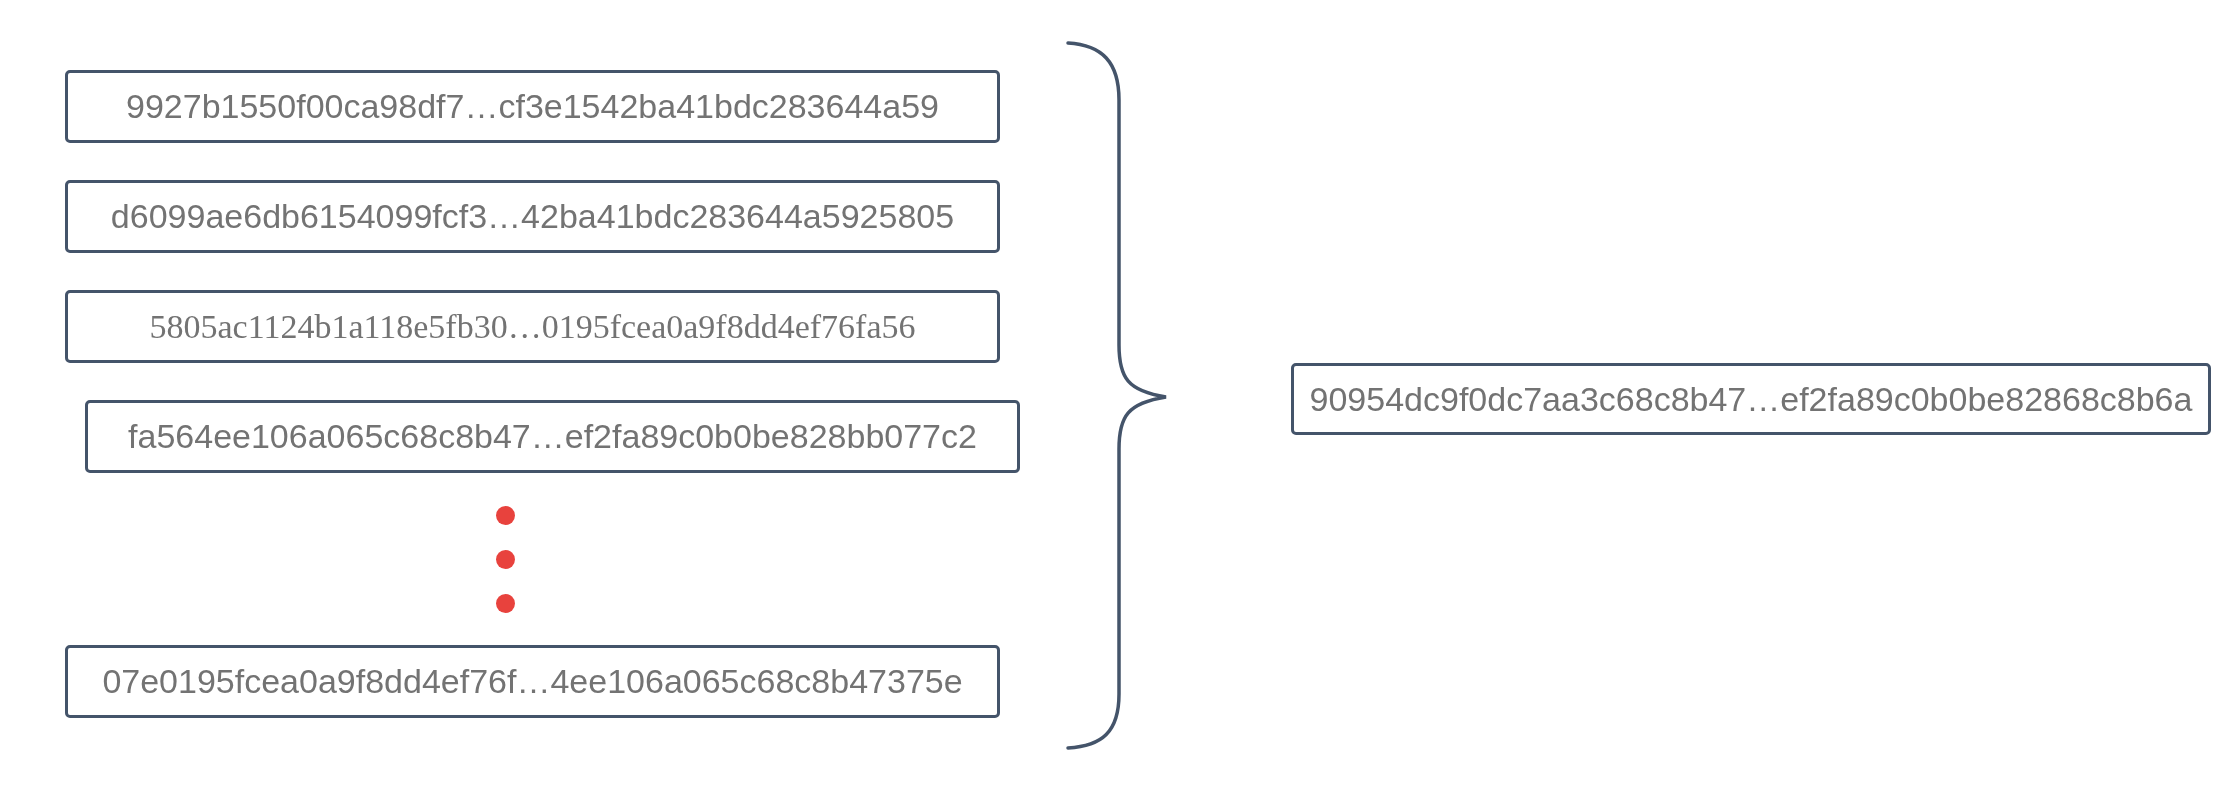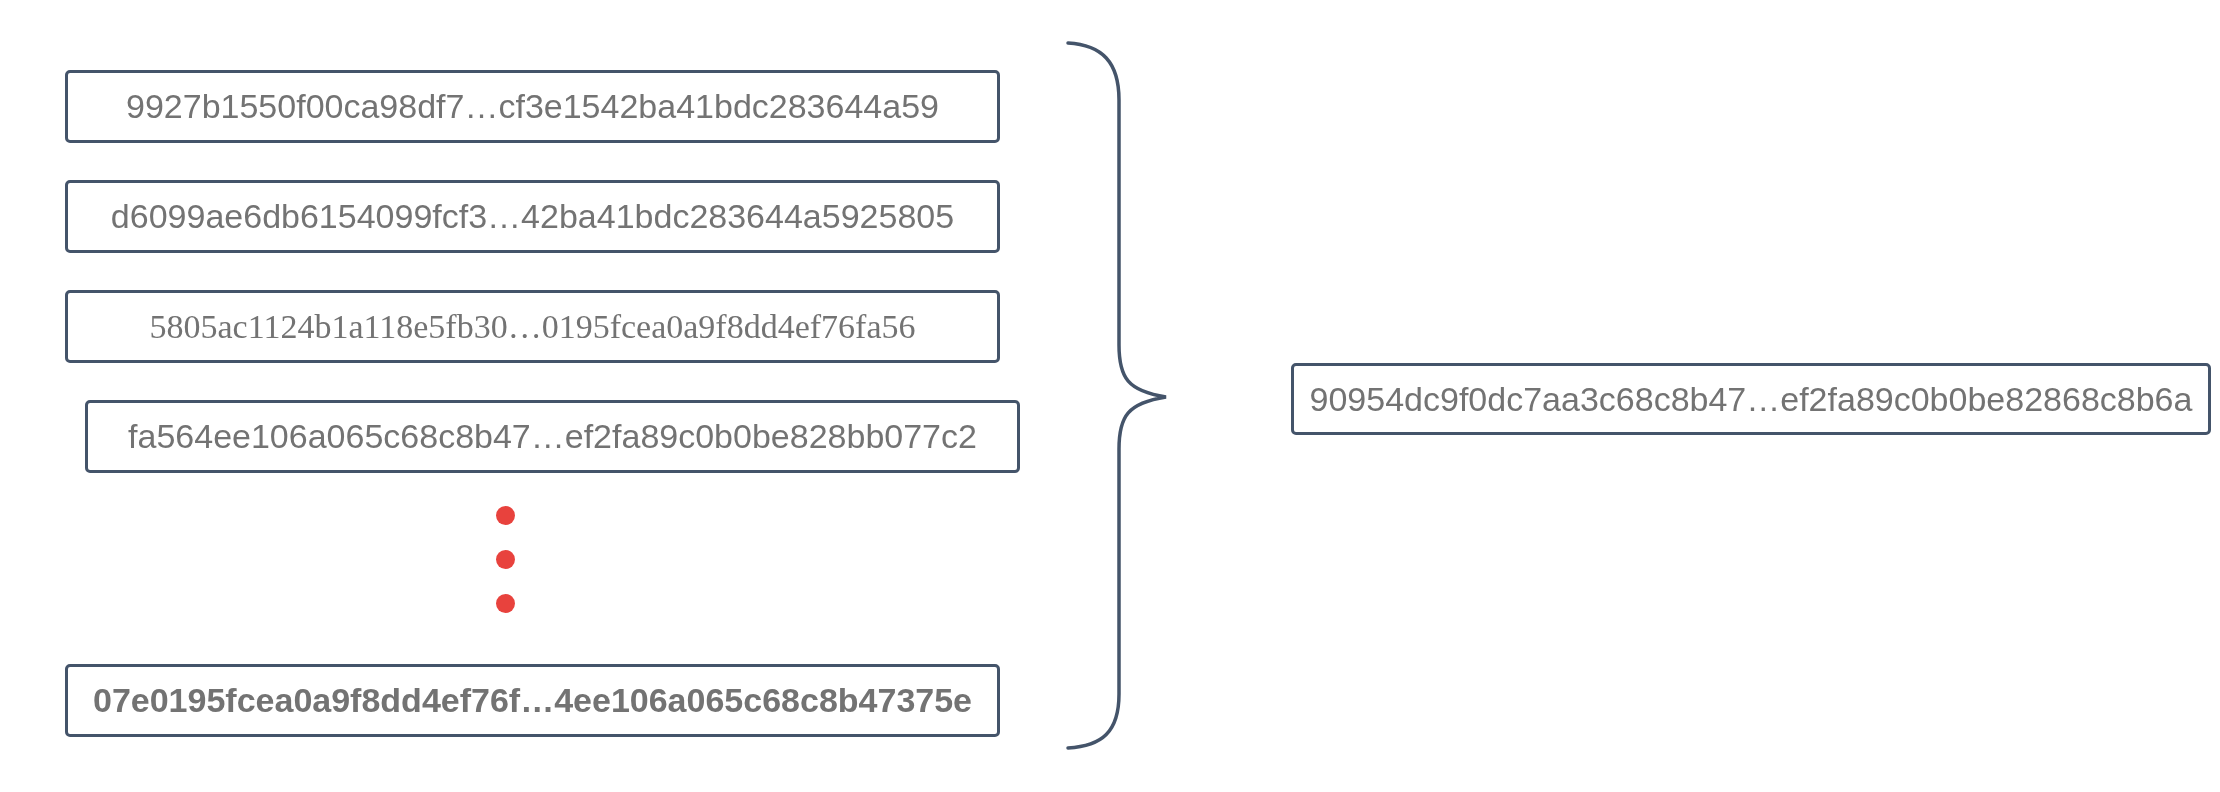--- a/index.html
+++ b/index.html
@@ -34,21 +34,21 @@
   .hash-box.output {
     left: 1291px;
     top: 363px;
     width: 920px;
     height: 72px;
   }
   .box-1 { top: 70px; }
   .box-2 { top: 180px; }
   .box-3 { top: 290px; font-family: Liberation Serif, serif; }
   .box-4 { top: 400px; margin-left: 20px; }
-  .box-5 { top: 664px; font-weight: bold; }
+  .box-5 { top: 645px; }
   .dot {
     position: absolute;
     left: 496px;
     width: 19px;
     height: 19px;
     border-radius: 50%;
     background: #E8423D;
   }
   .dot-1 { top: 506px; }
   .dot-2 { top: 550px; }

